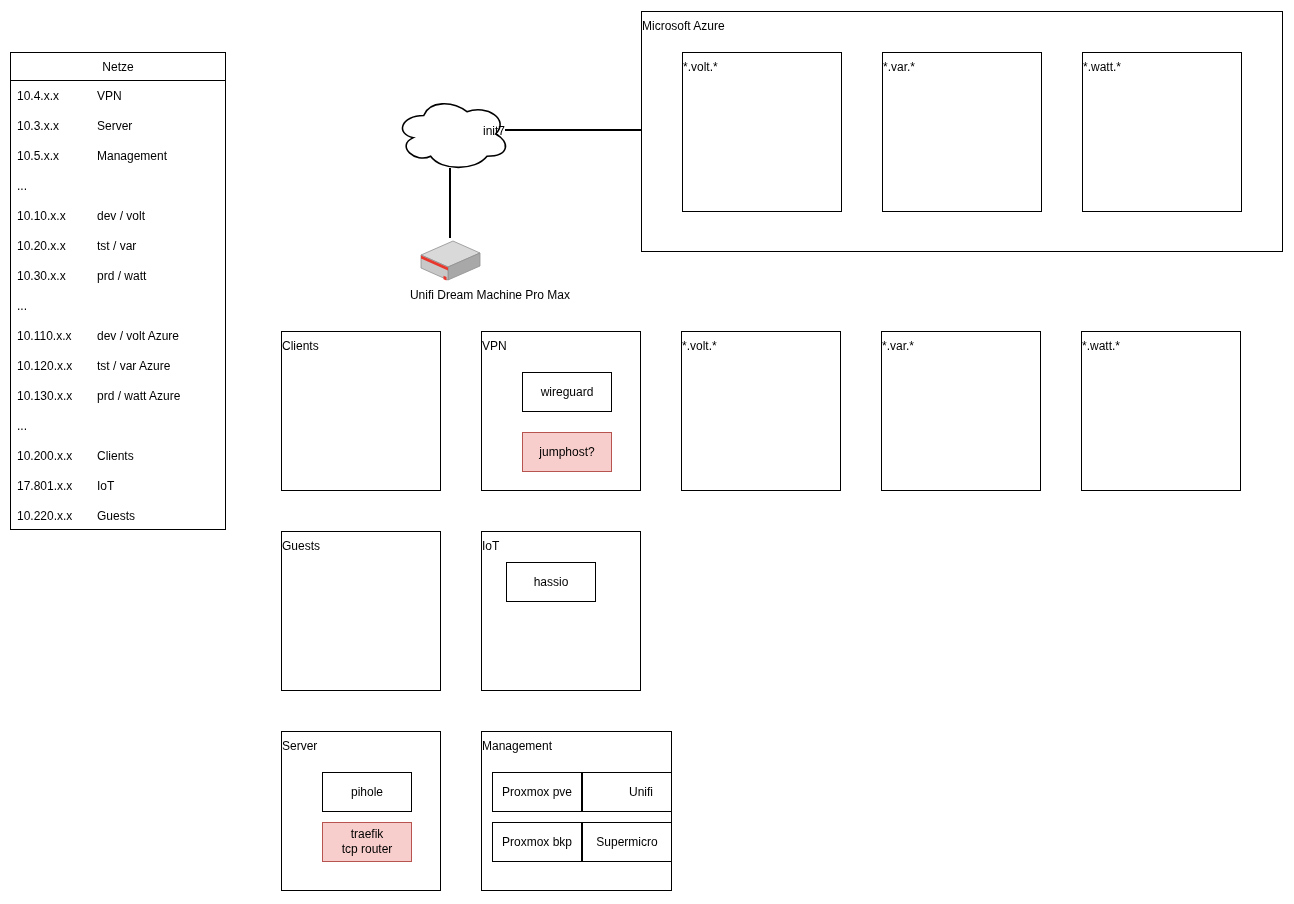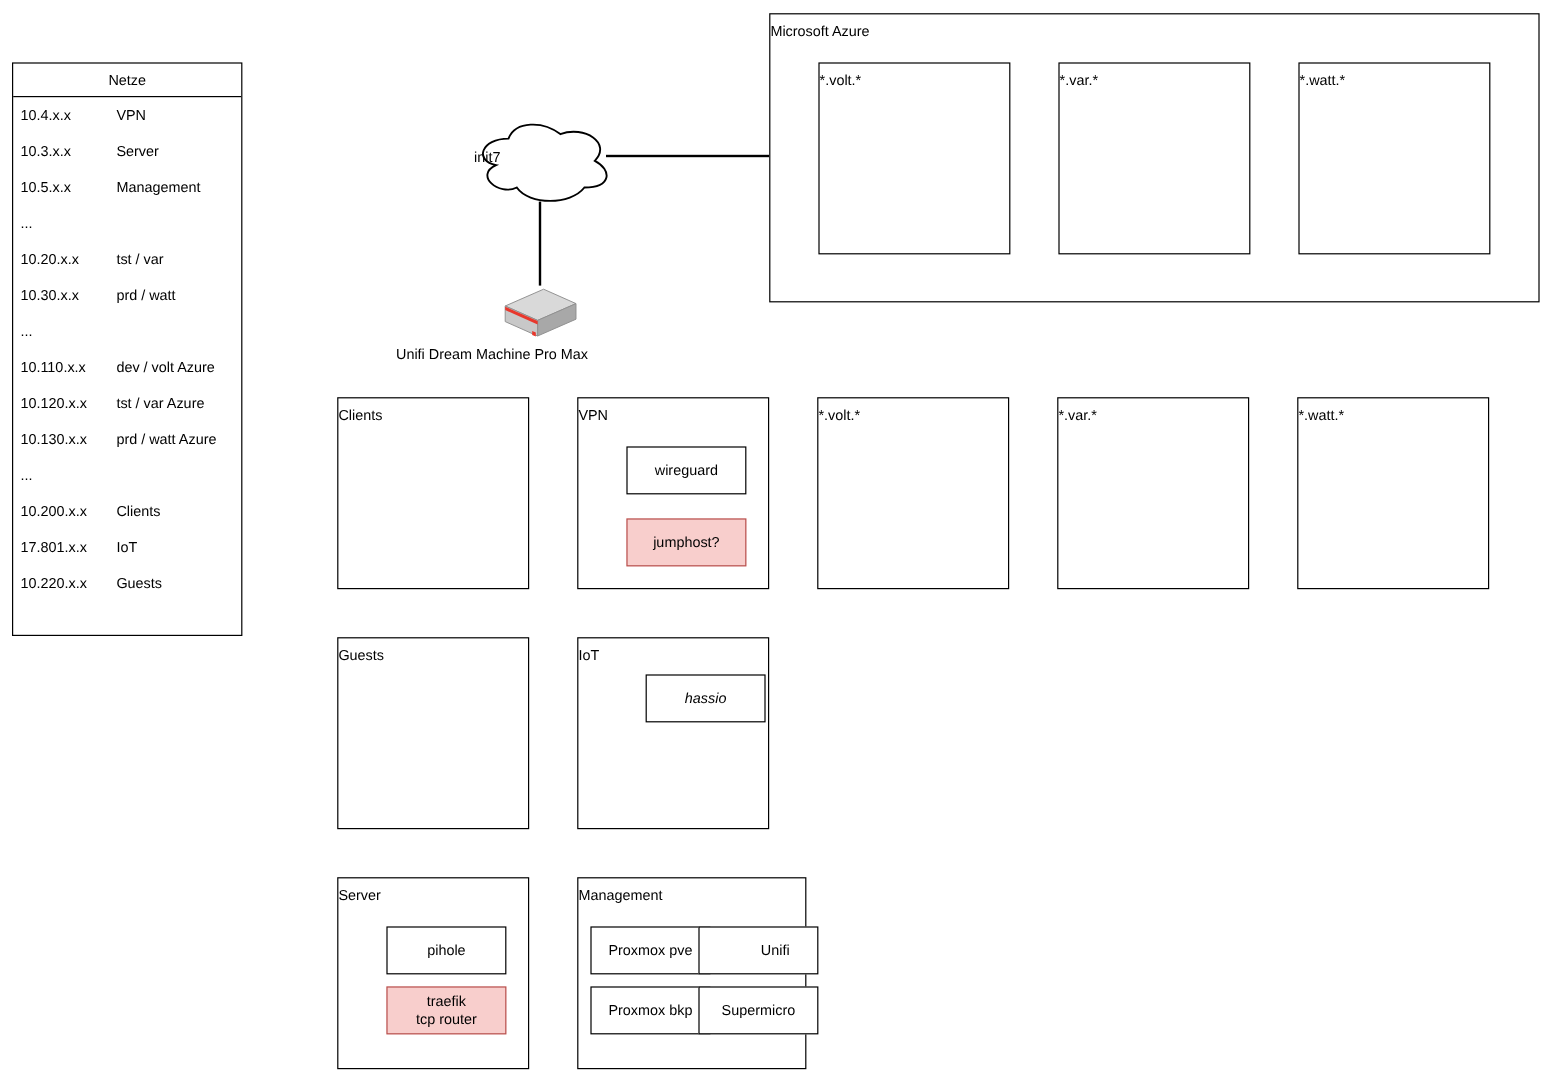--- a/index.html
+++ b/index.html
@@ -11,21 +11,21 @@
     background: #ffffff;
     font-family: "Liberation Sans", sans-serif;
     font-size: 12px;
     color: #000000;
     overflow: hidden;
   }
   .abs { position: absolute; }
 
   
   .netz-table {
-    left: 10px; top: 52px; width: 192px; height: 478px;
+    left: 10px; top: 52px; width: 216px; height: 478px;
     border: 1.5px solid #000; background: #fff;
   }
   .netz-header {
     height: 28px; border-bottom: 1.5px solid #000;
     display: flex; align-items: center; justify-content: center;
   }
   .netz-row {
     height: 30px; display: flex; align-items: center; padding-left: 6px;
   }
   .netz-ip { width: 80px; flex: 0 0 80px; }
@@ -35,34 +35,34 @@
   .zone {
     border: 1.5px solid #000; background: #fff;
   }
   .zone-title {
     padding-top: 7px; width: 100%;
   }
 
   
   .node {
     position: absolute;
-    width: 100px; height: 40px;
+    width: 90px; height: 40px;
     border: 1.5px solid #000; background: #fff;
     display: flex; align-items: center; justify-content: center;
     text-align: center; white-space: pre-line; line-height: 1.25;
   }
   .node.pink {
     background: #f8cecc; border-color: #b85450;
   }
 
   
   .hline { height: 1.5px; background: #000; }
   .vline { width: 1.5px; background: #000; }
 
-  .center-label { text-align: left; }
+  .center-label { text-align: right; }
 </style>
 </head>
 <body>
 
 <div id="canvas">
 
   <div class="abs netz-table">
     <div class="netz-header">Netze</div>
     <div class="netz-row">
       <span class="netz-ip">10.4.x.x</span>
@@ -72,20 +72,24 @@
       <span class="netz-ip">10.3.x.x</span>
       <span class="netz-name">Server</span>
     </div>
     <div class="netz-row">
       <span class="netz-ip">10.5.x.x</span>
       <span class="netz-name">Management</span>
     </div>
     <div class="netz-row">
       <span class="netz-ip">...</span>
       <span class="netz-name"></span>
+    </div>
+    <div class="netz-row">
+      <span class="netz-ip">10.10.x.x</span>
+      <span class="netz-name">dev / volt</span>
     </div>
     <div class="netz-row">
       <span class="netz-ip">10.20.x.x</span>
       <span class="netz-name">tst / var</span>
     </div>
     <div class="netz-row">
       <span class="netz-ip">10.30.x.x</span>
       <span class="netz-name">prd / watt</span>
     </div>
     <div class="netz-row">
@@ -173,21 +177,21 @@
   <div class="abs zone" style="left:1081px; top:331px; width:160px; height:160px;">
     <div class="zone-title">*.watt.*</div>
   </div>
 
   <div class="abs zone" style="left:281px; top:531px; width:160px; height:160px;">
     <div class="zone-title">Guests</div>
   </div>
 
   <div class="abs zone" style="left:481px; top:531px; width:160px; height:160px;">
     <div class="zone-title">IoT</div>
-    <div class="node" style="left:56px; top:30px;font-style:italic;">hassio</div>
+    <div class="node" style="left:24px; top:30px;">hassio</div>
   </div>
 
   <div class="abs zone" style="left:281px; top:731px; width:160px; height:160px;">
     <div class="zone-title">Server</div>
     <div class="node" style="left:40px; top:40px;">pihole</div>
     <div class="node pink" style="left:40px; top:90px;">traefik
 tcp router</div>
   </div>
 
   <div class="abs zone" style="left:481px; top:731px; width:191px; height:160px;">

